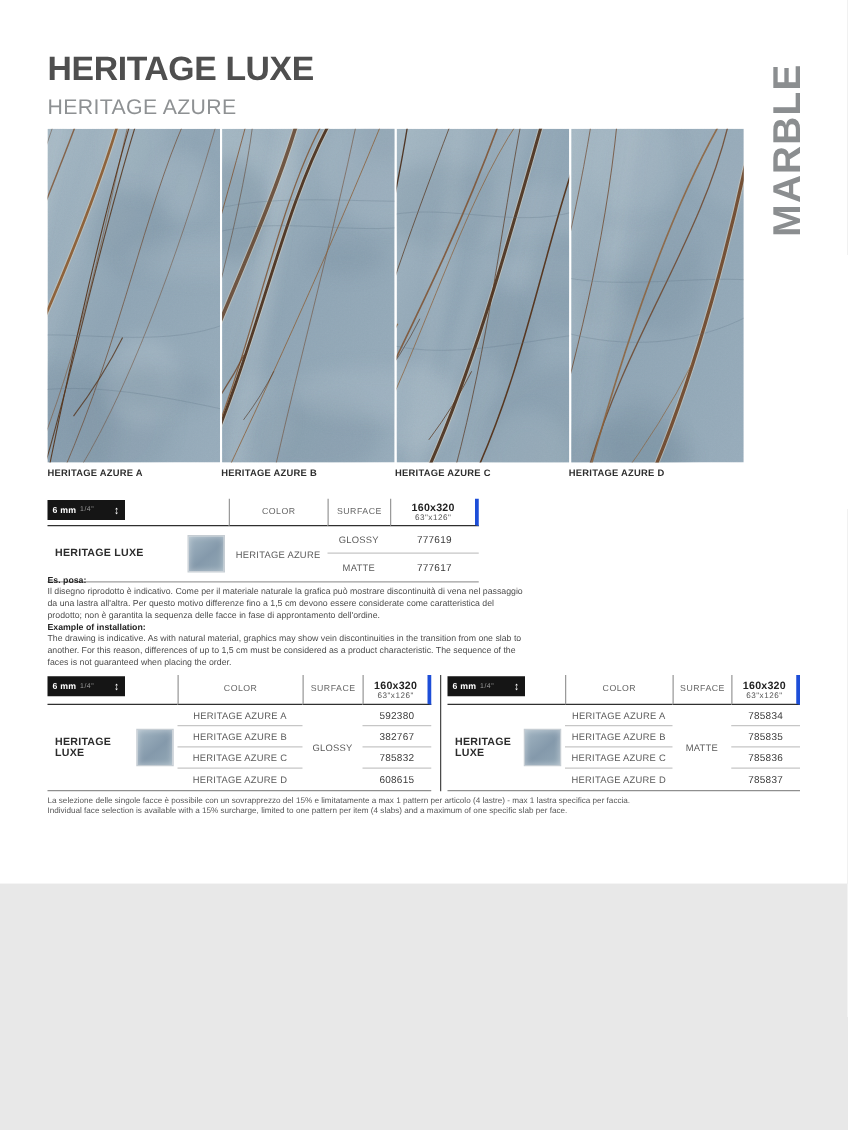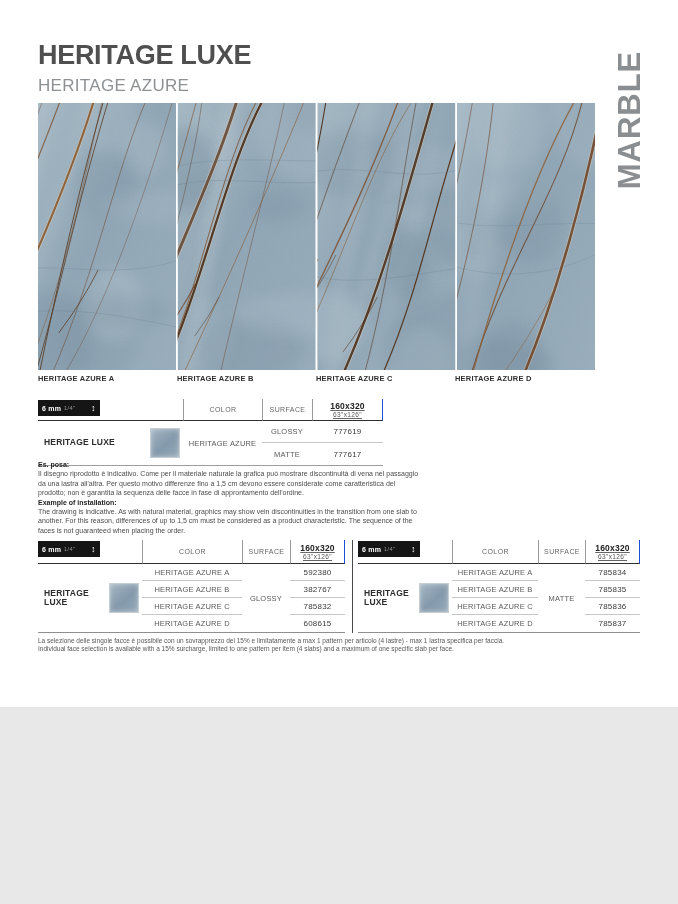--- a/index.html
+++ b/index.html
@@ -33,21 +33,21 @@
   .spec-table{left:38px;top:399px;width:345px;grid-template-columns:145px 79px 50px 71px;
               grid-template-rows:22px 22px 22px;border-bottom:1px solid #9e9e9e;}
   .pt{top:540px;grid-template-rows:24px 17px 17px 17px 17px;border-bottom:1px solid #8f8f8f;}
   .pt-left{left:38px;width:307px;grid-template-columns:104px 100px 48px 55px;}
   .pt-right{left:358px;width:282px;grid-template-columns:94px 86px 47px 55px;}
 
   .cell{display:flex;align-items:center;justify-content:center;font-size:7.5px;color:#5a5a5a;
         letter-spacing:.2px;box-sizing:border-box;}
   .hcell{border-bottom:1px solid #2f2f2f;font-size:7px;color:#666;letter-spacing:.4px;}
   .vl{border-left:1px solid #9a9a9a;}
-  .vr{border-right:1px solid #1d4ed8;text-decoration:underline;}
+  .vr{border-right:3px solid #1d4ed8;}
   .badge-cell{justify-content:flex-start;align-items:flex-start;padding-top:1px;}
   .size-cell{flex-direction:column;}
   .size-big{font-size:8.5px;font-weight:700;color:#222;line-height:10px;letter-spacing:.2px;}
   .size-small{font-size:6.5px;color:#555;line-height:8px;}
   .product-cell{justify-content:flex-start;padding:0 3px 0 6px;}
   .pname{font-size:8.5px;font-weight:700;color:#2d2d2d;letter-spacing:.2px;line-height:9.5px;}
   .pname-wrap{width:54px;}
   .swatch{width:28px;height:28px;margin-left:auto;background:linear-gradient(140deg,#a2b5c2,#8499ab 55%,#93a8b6);
           border:1px solid #c6cdd3;box-shadow:inset 0 0 5px rgba(255,255,255,.45);}
   .rowline{border-bottom:1px solid #c6c6c6;}

